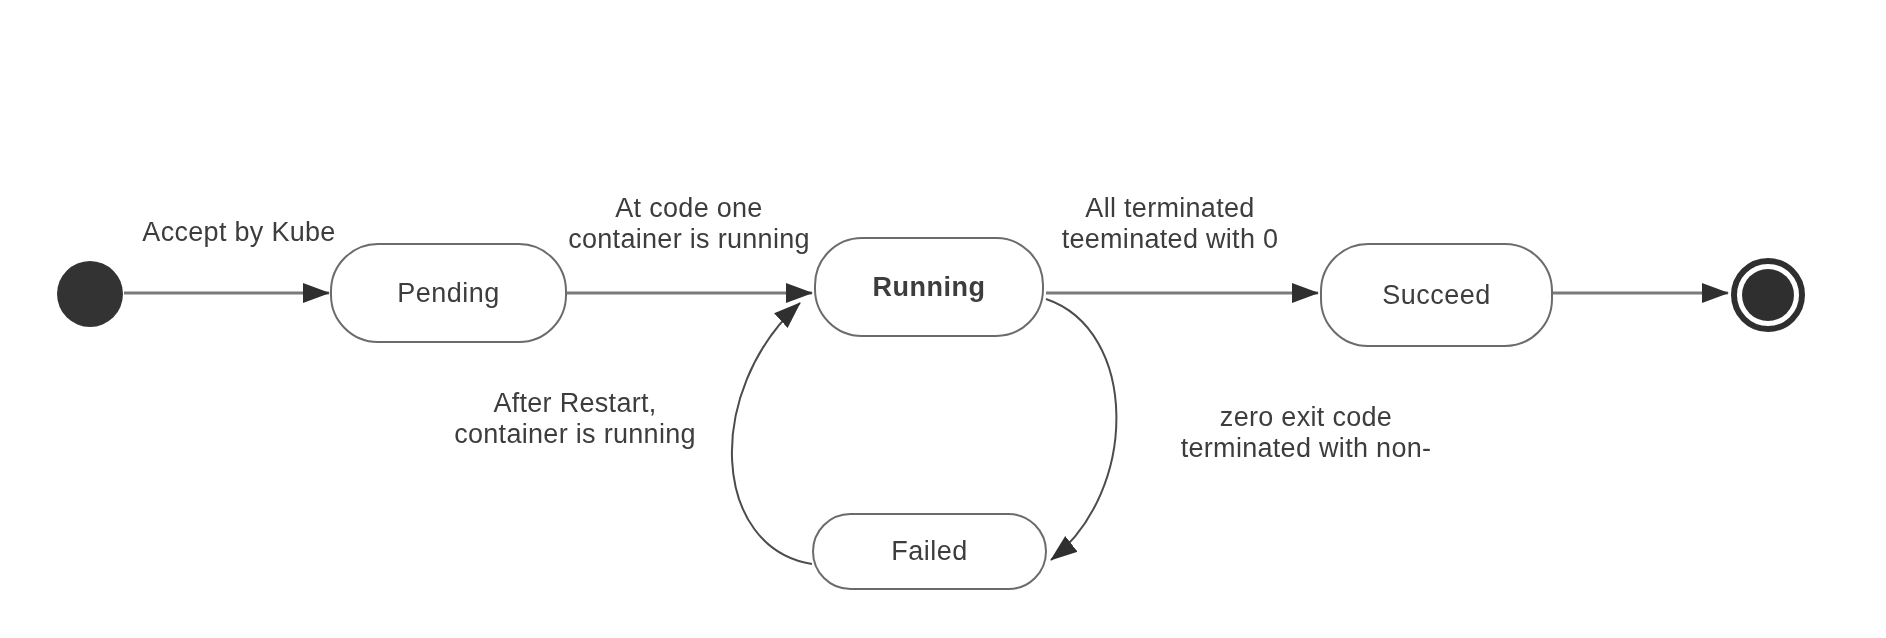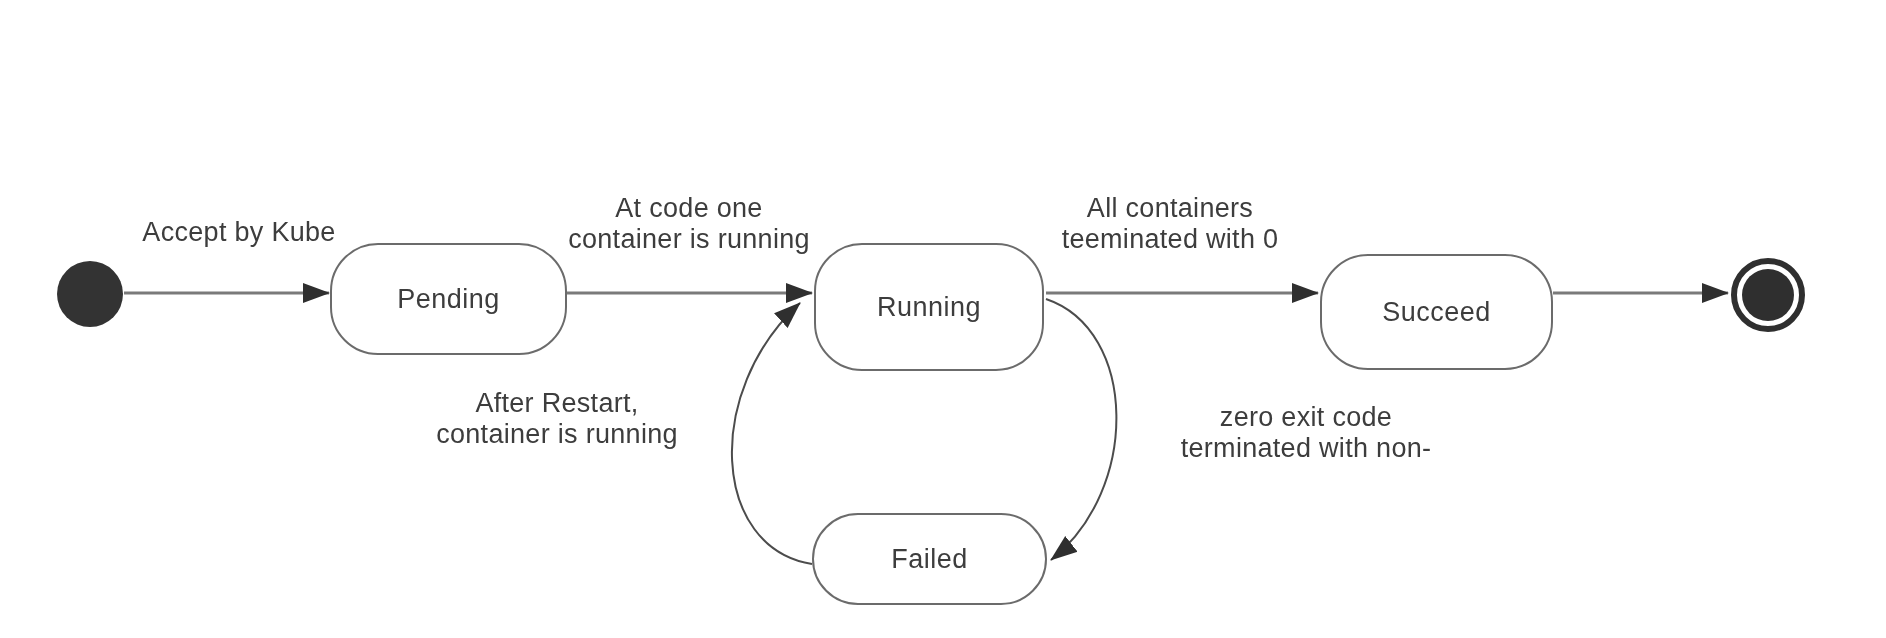--- a/index.html
+++ b/index.html
@@ -16,39 +16,39 @@
     position:absolute;
     box-sizing:border-box;
     background:#ffffff;
     border:2.5px solid #6b6b6b;
     border-radius:48px;
     display:flex;align-items:center;justify-content:center;
     font-size:27px;
     color:#3d3d3d;
     letter-spacing:0.5px;
   }
-  .state-pending{left:330px;top:243px;width:237px;height:112px;}
-  .state-running{left:814px;top:243px;width:230px;height:128px;}
-  .state-succeed{left:1320px;top:254px;width:233px;height:116px;}
-  .state-failed{left:812px;top:513px;width:235px;height:92px;}
+  .state-pending{left:330px;top:243px;width:237px;height:100px;}
+  .state-running{left:814px;top:237px;width:230px;height:100px;font-weight:bold;}
+  .state-succeed{left:1320px;top:243px;width:233px;height:104px;}
+  .state-failed{left:812px;top:513px;width:235px;height:77px;}
   .edge-label{
     position:absolute;
     transform:translateX(-50%);
     text-align:center;
     font-size:27px;
     line-height:31px;
     color:#3d3d3d;
     white-space:nowrap;
     letter-spacing:0.3px;
   }
   .edge-label div{white-space:nowrap;}
   .lbl-accept{left:227px;top:217px;margin-left:12px;}
   .lbl-to-running{left:689px;top:193px;}
   .lbl-to-succeed{left:1170px;top:193px;}
-  .lbl-failed-to-running{left:557px;top:388px;}
+  .lbl-failed-to-running{left:575px;top:388px;}
   .lbl-running-to-failed{left:1306px;top:402px;}
 </style>
 </head>
 <body>
 
 <div id="canvas">
 
   <svg id="connectors" width="1886" height="638" viewBox="0 0 1886 638">
     <defs>
       <marker id="arrow" markerUnits="userSpaceOnUse" markerWidth="28" markerHeight="22" viewBox="0 0 28 22" refX="26" refY="11" orient="auto">
@@ -88,21 +88,21 @@
   <div class="edge-label lbl-accept">
     <div>Accept by Kube</div>
   </div>
 
   <div class="edge-label lbl-to-running">
     <div>At code one</div>
     <div>container is running</div>
   </div>
 
   <div class="edge-label lbl-to-succeed">
-    <div>All containers</div>
+    <div>All terminated</div>
     <div>teeminated with 0</div>
   </div>
 
   <div class="edge-label lbl-failed-to-running">
     <div>After Restart,</div>
     <div>container is running</div>
   </div>
 
   <div class="edge-label lbl-running-to-failed">
     <div>zero exit code</div>

